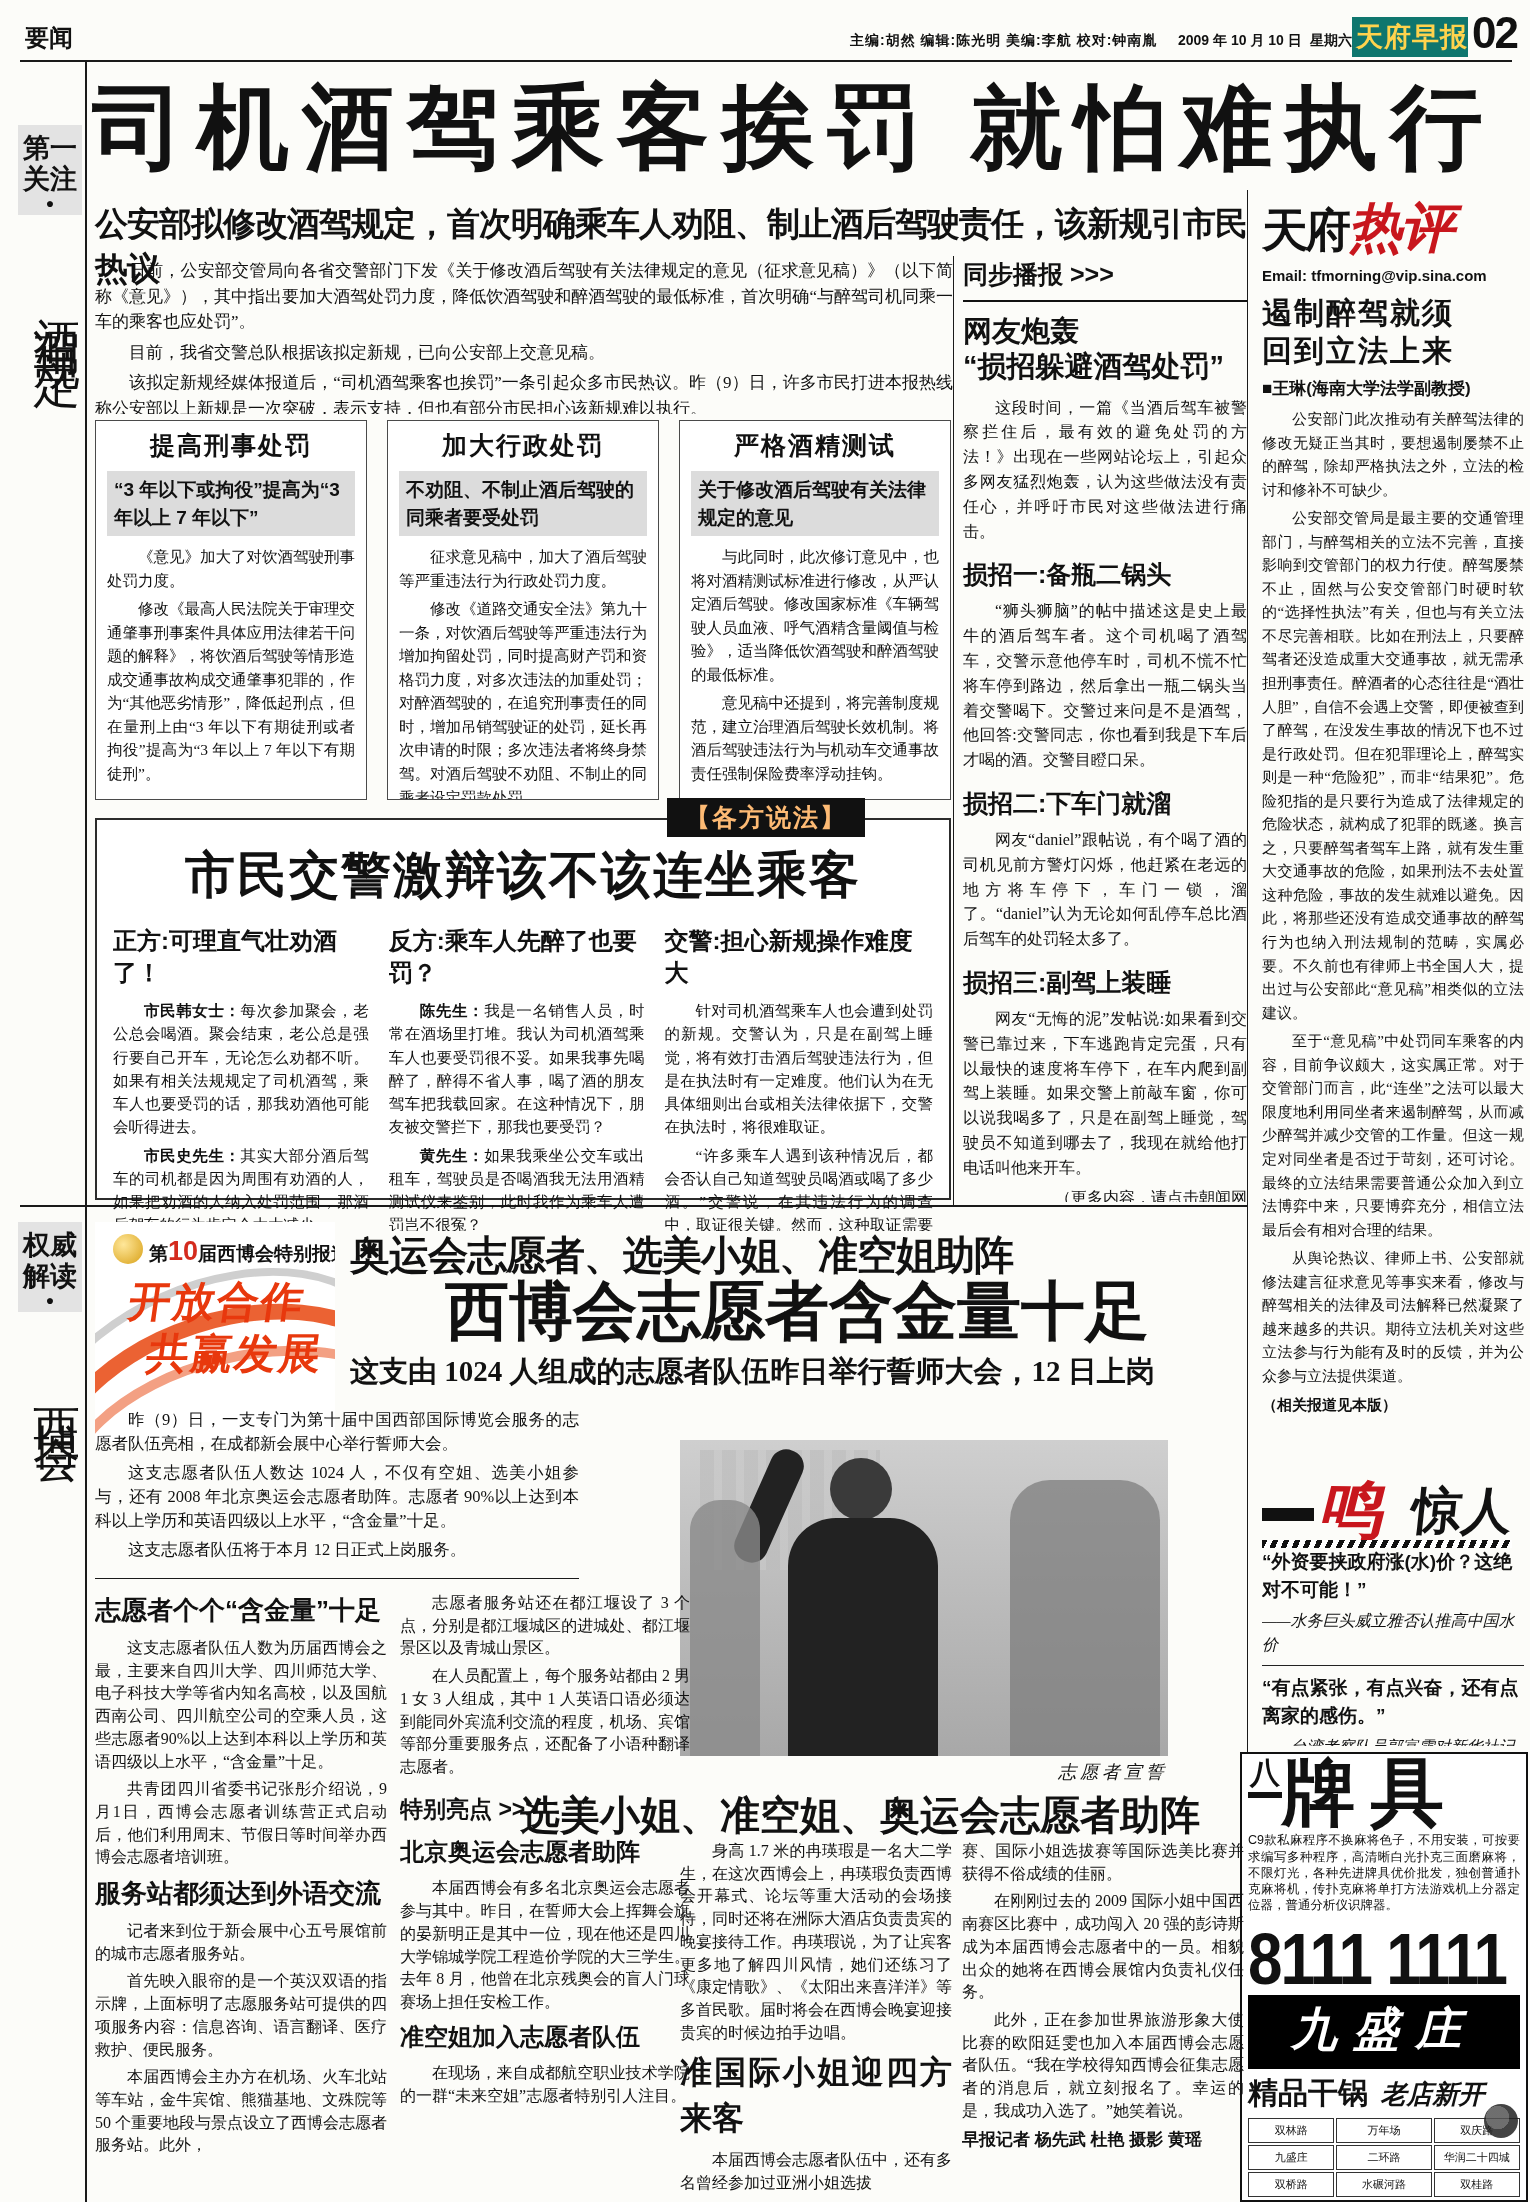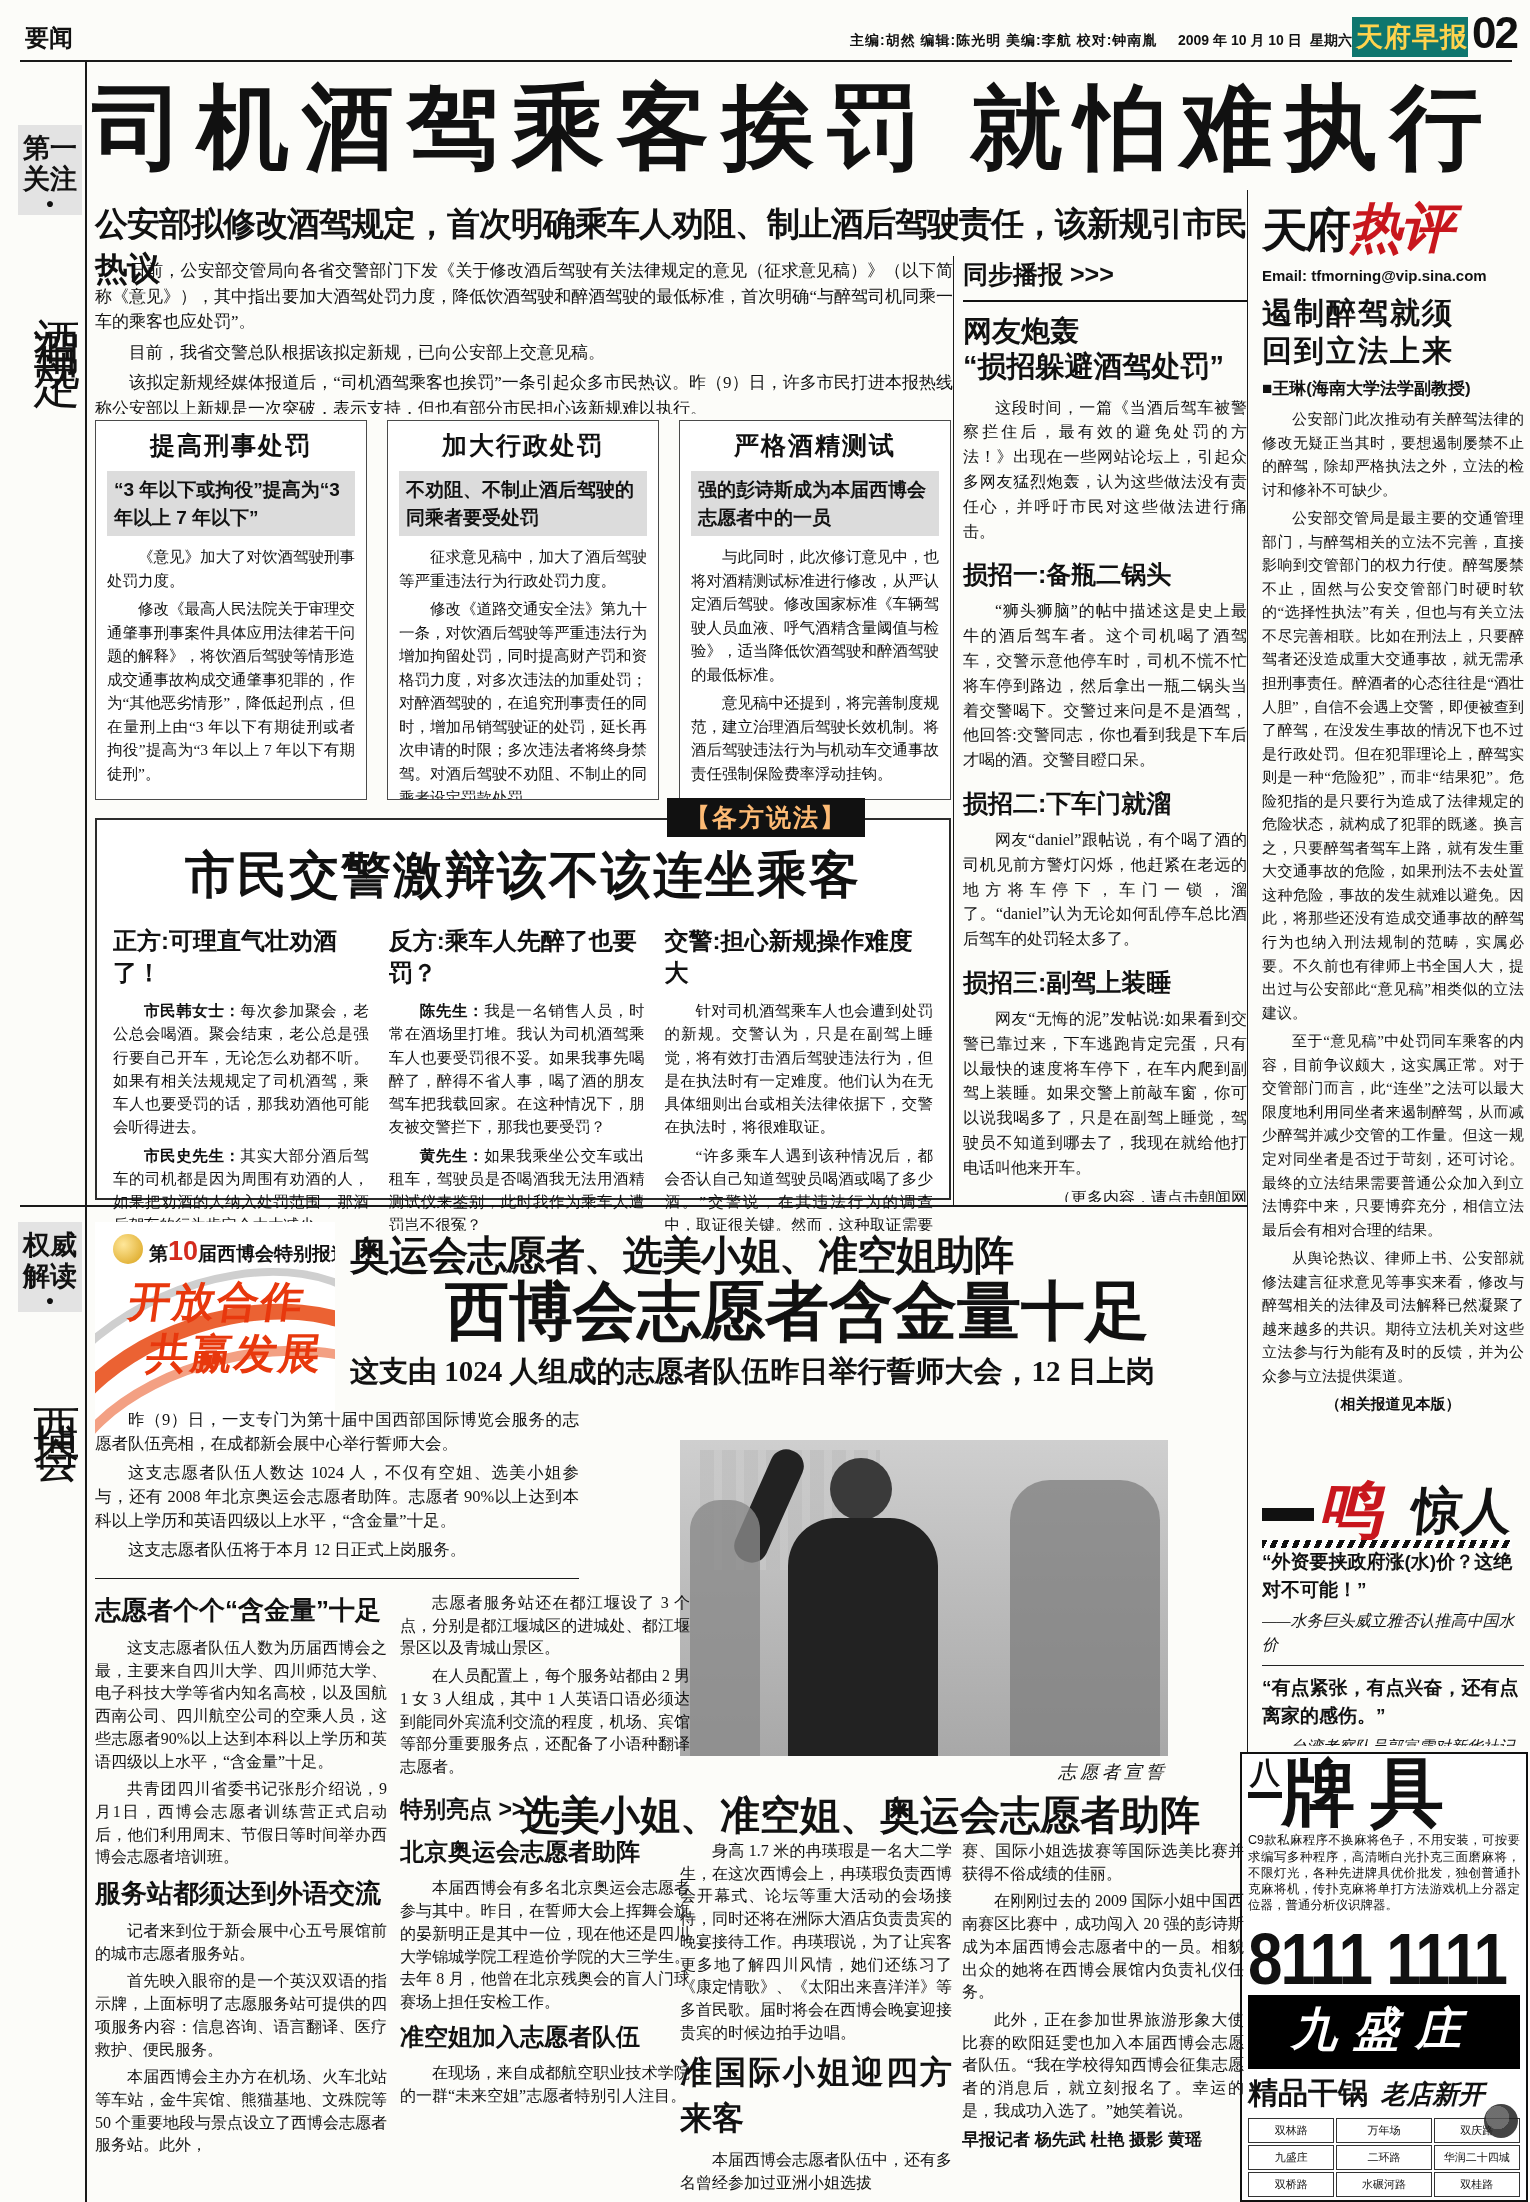--- a/index.html
+++ b/index.html
@@ -98,21 +98,21 @@
   <div class="abs nbox clip" style="left:387px;top:420px;width:272px;height:380px;">
     <div class="bt">加大行政处罚</div>
     <div class="sub">不劝阻、不制止酒后驾驶的同乘者要受处罚</div>
     <div class="bd just">
       <p class="ind">征求意见稿中，加大了酒后驾驶等严重违法行为行政处罚力度。</p>
       <p class="ind">修改《道路交通安全法》第九十一条，对饮酒后驾驶等严重违法行为增加拘留处罚，同时提高财产罚和资格罚力度，对多次违法的加重处罚；对醉酒驾驶的，在追究刑事责任的同时，增加吊销驾驶证的处罚，延长再次申请的时限；多次违法者将终身禁驾。对酒后驾驶不劝阻、不制止的同乘者设定罚款处罚。</p>
     </div>
   </div>
   <div class="abs nbox clip" style="left:679px;top:420px;width:272px;height:380px;">
     <div class="bt">严格酒精测试</div>
-    <div class="sub">强的彭诗斯成为本届西博会志愿者中的一员</div>
+    <div class="sub">关于修改酒后驾驶有关法律规定的意见</div>
     <div class="bd just">
       <p class="ind">与此同时，此次修订意见中，也将对酒精测试标准进行修改，从严认定酒后驾驶。修改国家标准《车辆驾驶人员血液、呼气酒精含量阈值与检验》，适当降低饮酒驾驶和醉酒驾驶的最低标准。</p>
       <p class="ind">意见稿中还提到，将完善制度规范，建立治理酒后驾驶长效机制。将酒后驾驶违法行为与机动车交通事故责任强制保险费率浮动挂钩。</p>
     </div>
   </div>
 
   <div class="abs debate" style="left:95px;top:818px;width:856px;height:382px;">
     <div class="abs debate-label" style="left:570px;top:-22px;">【各方说法】</div>
     <div class="b9" style="text-align:center;font-size:50px;margin-top:22px;letter-spacing:2px;">市民交警激辩该不该连坐乘客</div>
     <div style="display:flex;gap:20px;padding:16px 16px 0 16px;">
@@ -165,21 +165,21 @@
     <div class="b9" style="font-size:30px;line-height:1.25;letter-spacing:2px;">
       <div>遏制醉驾就须</div>
       <div>回到立法上来</div>
     </div>
     <div class="b" style="font-size:17px;margin:8px 0 8px 0;">■王琳(海南大学法学副教授)</div>
     <div class="cmt-bd just clip" style="height:1010px;">
       <p class="ind">公安部门此次推动有关醉驾法律的修改无疑正当其时，要想遏制屡禁不止的醉驾，除却严格执法之外，立法的检讨和修补不可缺少。</p>
       <p class="ind">公安部交管局是最主要的交通管理部门，与醉驾相关的立法不完善，直接影响到交管部门的权力行使。醉驾屡禁不止，固然与公安交管部门时硬时软的“选择性执法”有关，但也与有关立法不尽完善相联。比如在刑法上，只要醉驾者还没造成重大交通事故，就无需承担刑事责任。醉酒者的心态往往是“酒壮人胆”，自信不会遇上交警，即便被查到了醉驾，在没发生事故的情况下也不过是行政处罚。但在犯罪理论上，醉驾实则是一种“危险犯”，而非“结果犯”。危险犯指的是只要行为造成了法律规定的危险状态，就构成了犯罪的既遂。换言之，只要醉驾者驾车上路，就有发生重大交通事故的危险，如果刑法不去处置这种危险，事故的发生就难以避免。因此，将那些还没有造成交通事故的醉驾行为也纳入刑法规制的范畴，实属必要。不久前也有律师上书全国人大，提出过与公安部此“意见稿”相类似的立法建议。</p>
       <p class="ind">至于“意见稿”中处罚同车乘客的内容，目前争议颇大，这实属正常。对于交管部门而言，此“连坐”之法可以最大限度地利用同坐者来遏制醉驾，从而减少醉驾并减少交管的工作量。但这一规定对同坐者是否过于苛刻，还可讨论。最终的立法结果需要普通公众加入到立法博弈中来，只要博弈充分，相信立法最后会有相对合理的结果。</p>
       <p class="ind">从舆论热议、律师上书、公安部就修法建言征求意见等事实来看，修改与醉驾相关的法律及司法解释已然凝聚了越来越多的共识。期待立法机关对这些立法参与行为能有及时的反馈，并为公众参与立法提供渠道。</p>
-      <div class="b" style="text-align:center;font-family:Liberation Serif, serif;">（相关报道见本版）</div>
+      <div class="b" style="text-align:left;font-family:Liberation Sans, sans-serif;">（相关报道见本版）</div>
     </div>
   </div>
 
   <div class="abs clip" style="left:1262px;top:1474px;width:262px;height:272px;">
     <div style="position:relative;height:74px;">
       <span class="abs" style="left:0;top:34px;width:52px;height:13px;background:#111;"></span>
       <span class="abs serif b9" style="left:56px;top:-8px;font-size:64px;color:#c8161d;font-style:italic;">鸣</span>
       <span class="abs b9" style="left:150px;top:4px;font-size:50px;transform:skewX(-6deg);">惊人</span>
       <span class="abs" style="left:0;top:66px;width:250px;height:8px;background:repeating-linear-gradient(115deg,#111 0 5px,#fff 5px 10px);"></span>
     </div>

